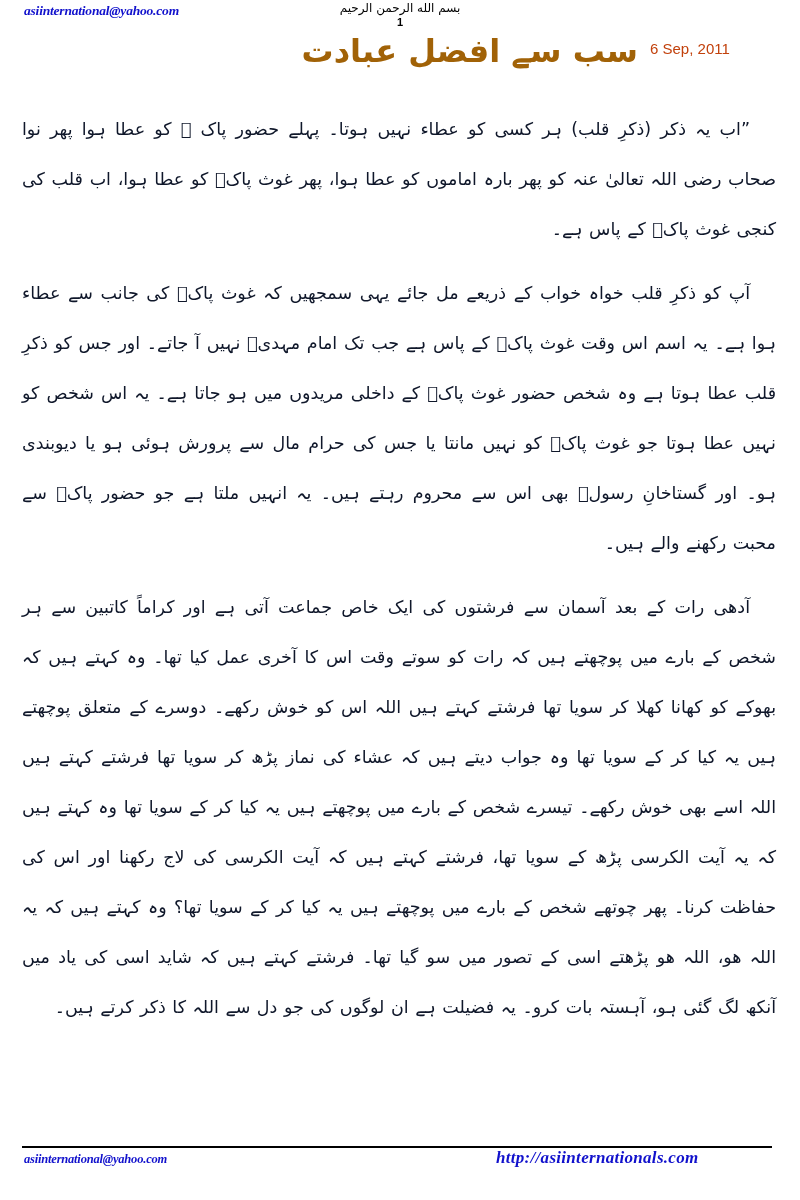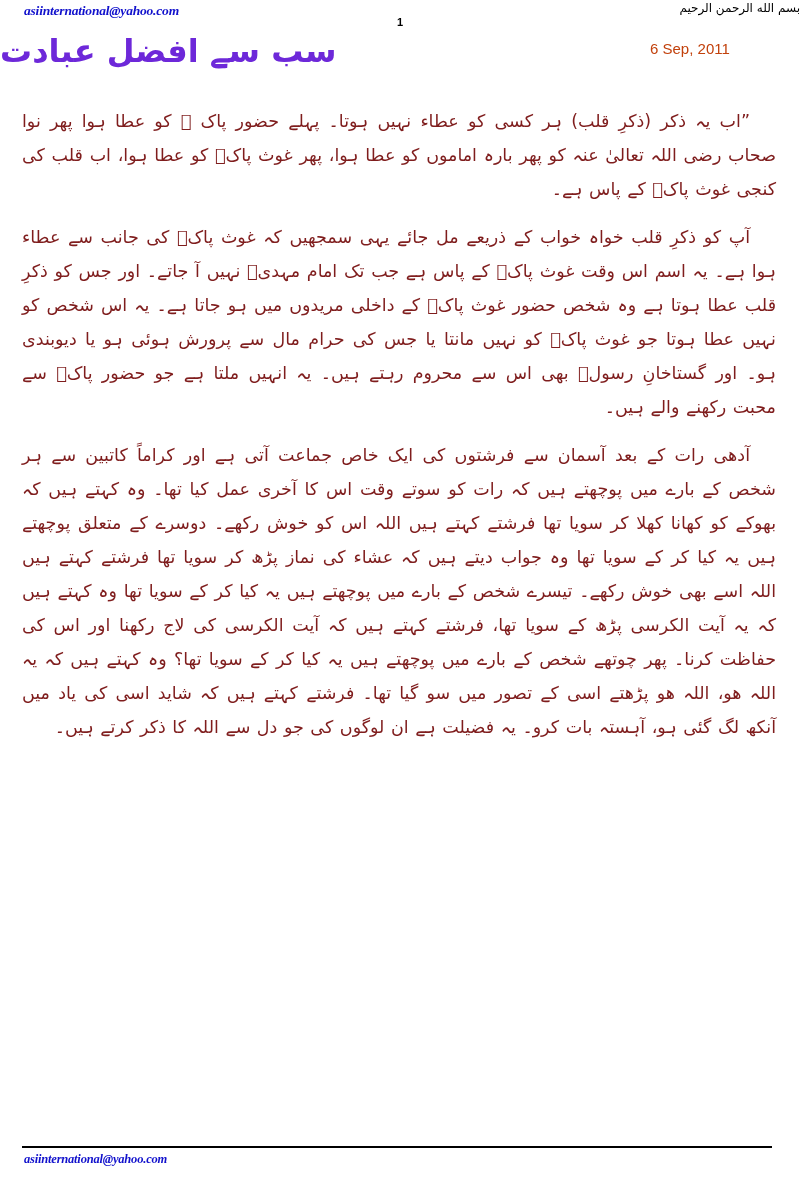--- a/index.html
+++ b/index.html
@@ -61,21 +61,21 @@
     font-weight: normal;
     color: #c2410c;
     white-space: nowrap;
   }
 
   .bismillah {
     position: absolute;
     top: 2px;
     left: 0;
     width: 800px;
-    text-align: right;
+    text-align: center;
     direction: rtl;
     font-family: "DejaVu Sans", "Liberation Sans", sans-serif;
     font-size: 12px;
     line-height: 1.1;
     color: #000000;
   }
 
   .page-number {
     position: absolute;
     top: 16px;
@@ -87,50 +87,50 @@
     font-size: 11px;
     font-weight: bold;
     color: #000000;
   }
 
   .doc-title {
     position: absolute;
     top: 30px;
     left: 0;
     width: 638px;
-    text-align: left;
+    text-align: right;
     direction: rtl;
     font-family: "DejaVu Sans", "Liberation Sans", sans-serif;
     font-size: 32px;
     font-weight: bold;
     line-height: 1.35;
-    color: #6d28d9;
+    color: #a16207;
   }
 
   
   .article-body {
     position: absolute;
     top: 104px;
     right: 24px;
     left: 22px;
     direction: rtl;
     text-align: justify;
     text-align-last: right;
   }
 
   .para {
     margin: 0 0 14px 0;
     direction: rtl;
     text-align: justify;
     text-align-last: right;
     font-family: "DejaVu Sans", "Liberation Sans", sans-serif;
     font-size: 17.5px;
-    line-height: 34px;
+    line-height: 50px;
     text-indent: 26px;
-    color: #7f1d1d;
+    color: #0f172a;
     word-spacing: 1px;
   }
 
   
   .page-footer {
     position: absolute;
     bottom: 0;
     left: 0;
     width: 800px;
     height: 60px;
@@ -197,15 +197,16 @@
     <p class="para">آپ کو ذکرِ قلب خواہ خواب کے ذریعے مل جائے یہی سمجھیں کہ غوث پاکؒ کی جانب سے عطاء ہوا ہے۔ یہ اسم اس وقت غوث پاکؒ کے پاس ہے جب تک امام مہدیؑ نہیں آ جاتے۔ اور جس کو ذکرِ قلب عطا ہوتا ہے وہ شخص حضور غوث پاکؒ کے داخلی مریدوں میں ہو جاتا ہے۔ یہ اس شخص کو نہیں عطا ہوتا جو غوث پاکؒ کو نہیں مانتا یا جس کی حرام مال سے پرورش ہوئی ہو یا دیوبندی ہو۔ اور گستاخانِ رسولؐ بھی اس سے محروم رہتے ہیں۔ یہ انہیں ملتا ہے جو حضور پاکؐ سے محبت رکھنے والے ہیں۔</p>
     <p class="para">آدھی رات کے بعد آسمان سے فرشتوں کی ایک خاص جماعت آتی ہے اور کراماً کاتبین سے ہر شخص کے بارے میں پوچھتے ہیں کہ رات کو سوتے وقت اس کا آخری عمل کیا تھا۔ وہ کہتے ہیں کہ بھوکے کو کھانا کھلا کر سویا تھا فرشتے کہتے ہیں اللہ اس کو خوش رکھے۔ دوسرے کے متعلق پوچھتے ہیں یہ کیا کر کے سویا تھا وہ جواب دیتے ہیں کہ عشاء کی نماز پڑھ کر سویا تھا فرشتے کہتے ہیں اللہ اسے بھی خوش رکھے۔ تیسرے شخص کے بارے میں پوچھتے ہیں یہ کیا کر کے سویا تھا وہ کہتے ہیں کہ یہ آیت الکرسی پڑھ کے سویا تھا، فرشتے کہتے ہیں کہ آیت الکرسی کی لاج رکھنا اور اس کی حفاظت کرنا۔ پھر چوتھے شخص کے بارے میں پوچھتے ہیں یہ کیا کر کے سویا تھا؟ وہ کہتے ہیں کہ یہ اللہ ھو، اللہ ھو پڑھتے اسی کے تصور میں سو گیا تھا۔ فرشتے کہتے ہیں کہ شاید اسی کی یاد میں آنکھ لگ گئی ہو، آہستہ بات کرو۔ یہ فضیلت ہے ان لوگوں کی جو دل سے اللہ کا ذکر کرتے ہیں۔</p>
 
   </div>
 
   <div class="page-footer">
     <div class="footer-rule"></div>
 
     <div class="footer-email">asiinternational@yahoo.com</div>
 
+    <div class="footer-site">http://asiinternationals.com</div>
   </div>
 
 </div>
 
 </body></html>

